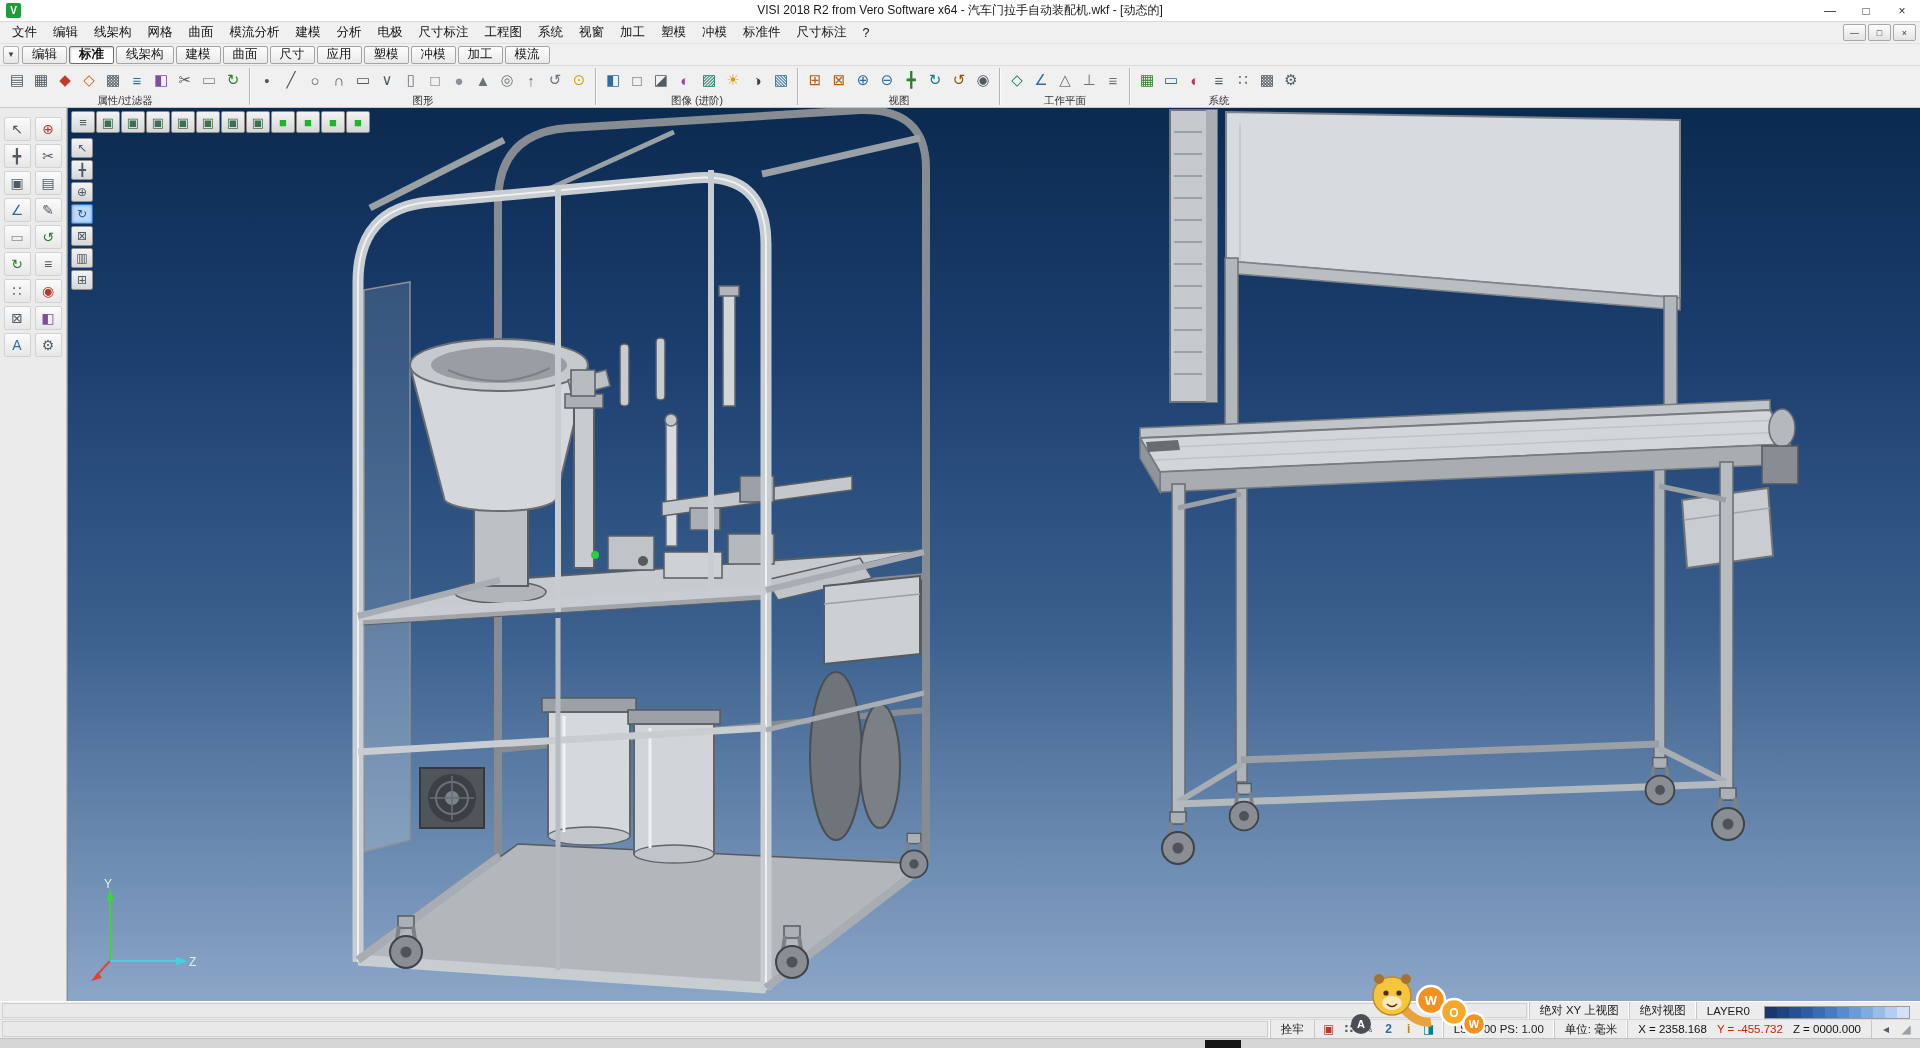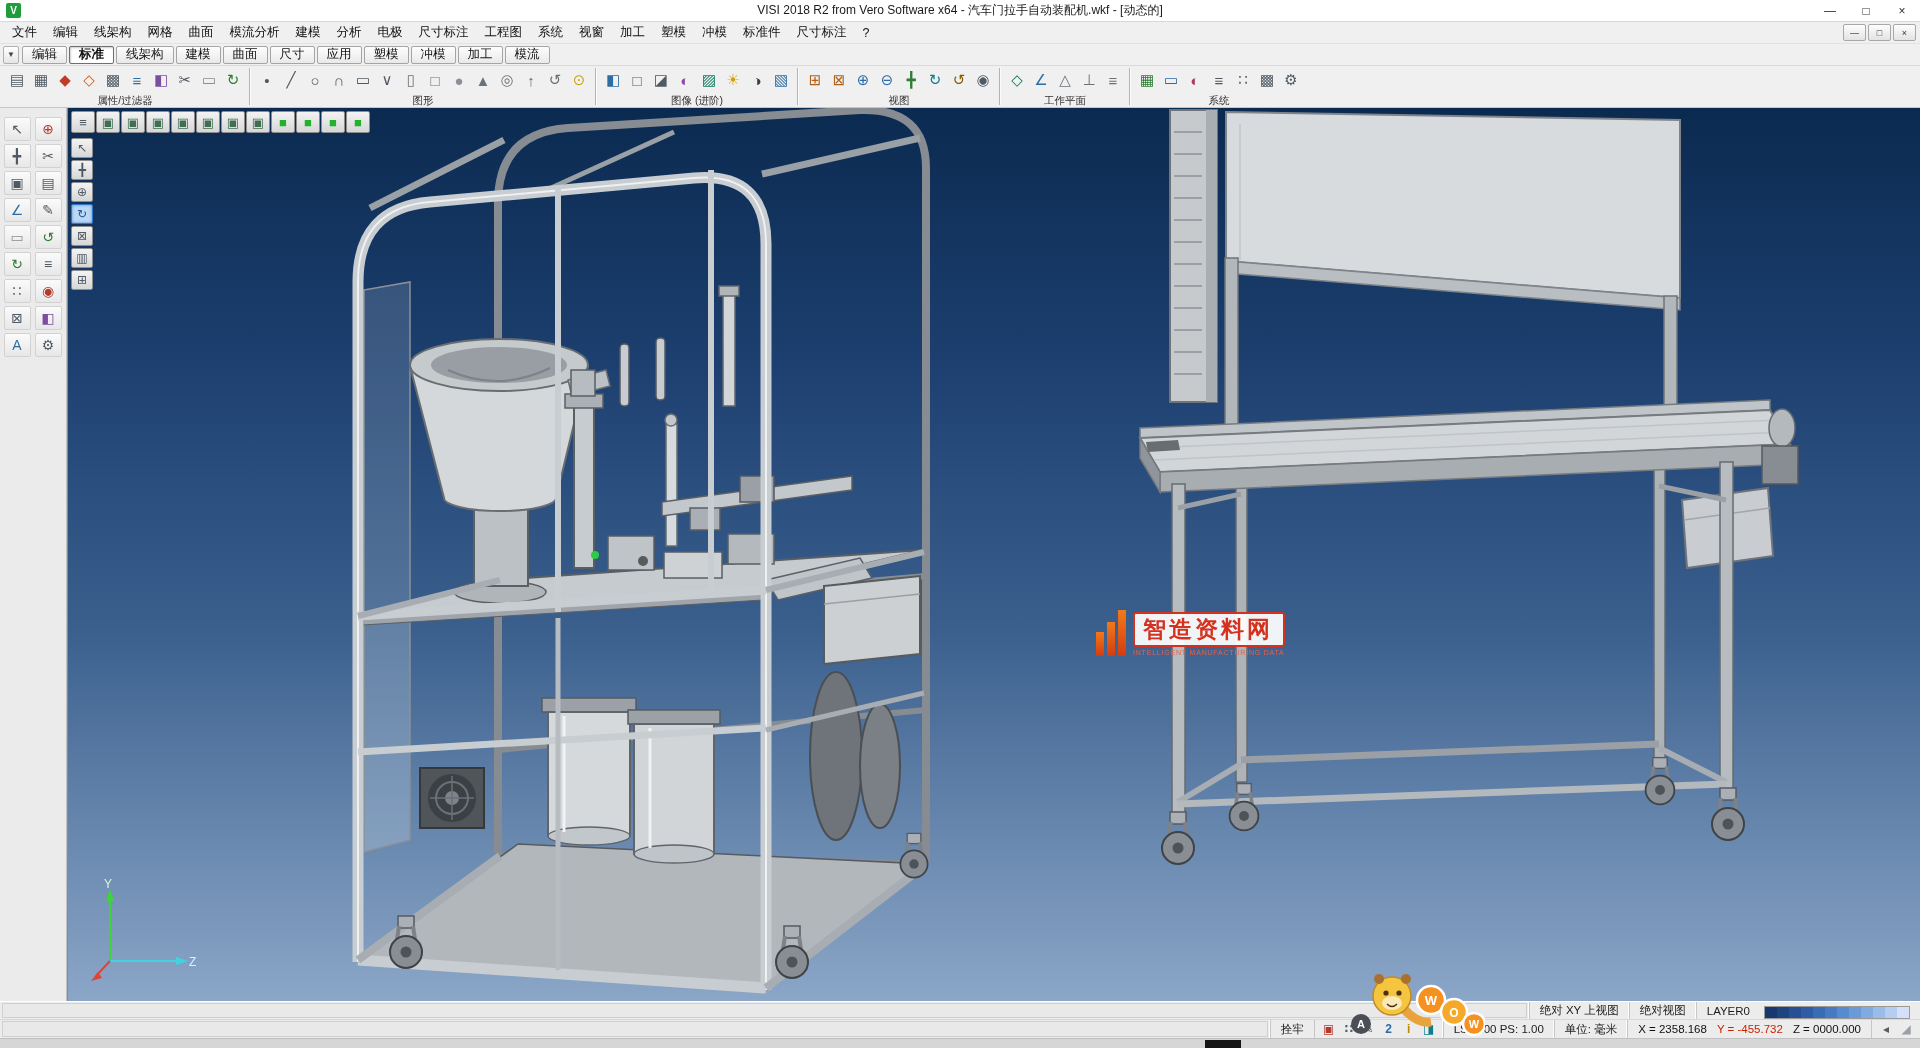--- a/index.html
+++ b/index.html
@@ -432,31 +432,20 @@
         <line x1="24" y1="84" x2="24" y2="22" stroke="#3dd43d" stroke-width="2"></line>
         <polygon points="24,12 20,24 28,24" fill="#3dd43d"></polygon>
         <line x1="24" y1="84" x2="92" y2="84" stroke="#41d4e0" stroke-width="2"></line>
         <polygon points="102,84 90,80 90,88" fill="#41d4e0"></polygon>
         <line x1="24" y1="84" x2="10" y2="99" stroke="#e04438" stroke-width="2"></line>
         <polygon points="5,104 12,95 16,101" fill="#e04438"></polygon>
         <text x="18" y="11" font-size="12" fill="#d8f5d8">Y</text>
         <text x="103" y="89" font-size="12" fill="#d8f2f5">Z</text>
       </svg>
 
-      <div class="watermark">
-        <div class="wm-bars">
-          <span class="wm-bar b1"></span>
-            <span class="wm-bar b2"></span>
-            <span class="wm-bar b3"></span>
-        </div>
-        <div class="wm-right">
-          <div class="wm-title-box">智造资料网</div>
-          <div class="wm-sub">INTELLIGENT MANUFACTURING DATA</div>
-        </div>
-      </div>
 
     </div>
   </div>
 
   <div class="statusbar1">
     <div class="sb-fill"></div>
     <div class="sb-cell">绝对 XY 上视图</div>
     <div class="sb-cell">绝对视图</div>
     <div class="sb-cell bold">LAYER0</div>
     <div class="seg-strip">

